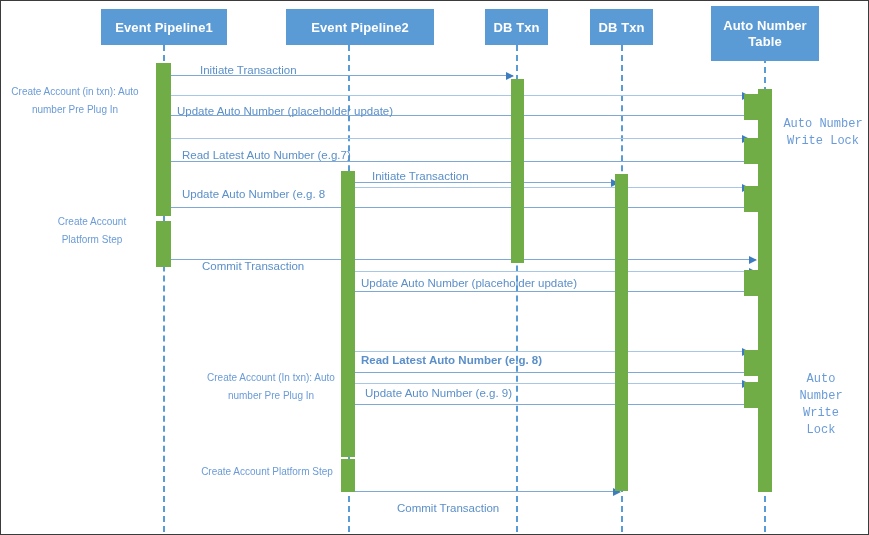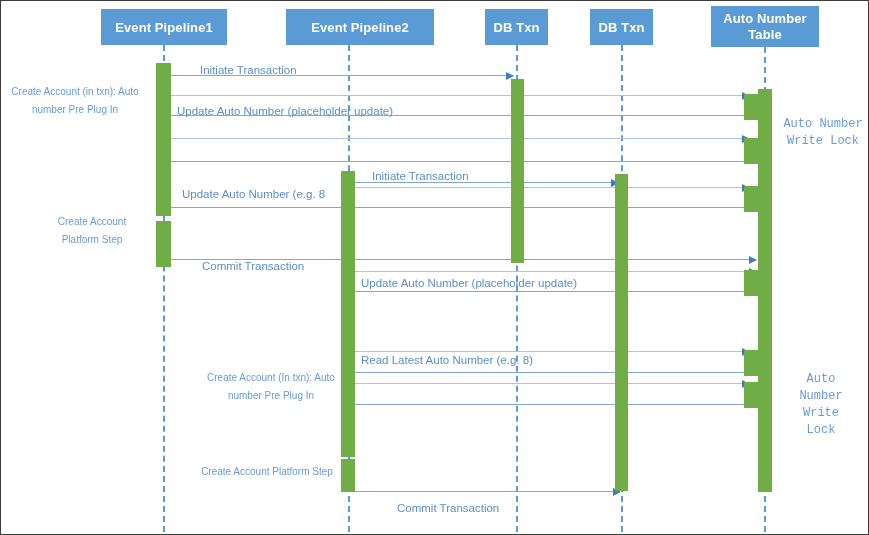--- a/index.html
+++ b/index.html
@@ -105,21 +105,21 @@
   </div>
 
   <div class="actor-box" style="left:484px; top:8px; width:63px; height:36px;">
     <span>DB Txn</span>
   </div>
 
   <div class="actor-box" style="left:589px; top:8px; width:63px; height:36px;">
     <span>DB Txn</span>
   </div>
 
-  <div class="actor-box" style="left:710px; top:5px; width:108px; height:41px; line-height:16px;">
+  <div class="actor-box" style="left:710px; top:5px; width:108px; height:55px; line-height:16px;">
     <span>Auto Number Table</span>
   </div>
 
   <div class="lifeline" style="left:162px; top:44px; height:487px;"></div>
   <div class="lifeline" style="left:347px; top:44px; height:487px;"></div>
   <div class="lifeline" style="left:515px; top:44px; height:487px;"></div>
   <div class="lifeline" style="left:620px; top:44px; height:487px;"></div>
   <div class="lifeline" style="left:763px; top:46px; height:485px;"></div>
 
   <div class="msg" style="left:162px; top:74px; width:350px;">
@@ -136,20 +136,21 @@
   </div>
   <div class="msg-label" style="left:176px; top:104px;">Update Auto Number (placeholder update)</div>
 
   <div class="msg light" style="left:162px; top:137px; width:586px;">
     <span class="arrowhead right"></span>
   </div>
 
   <div class="msg" style="left:162px; top:160px; width:586px;">
     <span class="arrowhead left"></span>
   </div>
+  <div class="msg-label" style="left:181px; top:148px;">Read Latest Auto Number (e.g.7)</div>
 
   <div class="msg" style="left:347px; top:181px; width:270px;">
     <span class="arrowhead right"></span>
   </div>
   <div class="msg-label" style="left:371px; top:169px;">Initiate Transaction</div>
 
   <div class="msg light" style="left:347px; top:186px; width:401px;">
     <span class="arrowhead right"></span>
   </div>
 
@@ -172,29 +173,30 @@
   </div>
   <div class="msg-label" style="left:360px; top:276px;">Update  Auto Number (placeholder update)</div>
 
   <div class="msg light" style="left:347px; top:350px; width:401px;">
     <span class="arrowhead right"></span>
   </div>
 
   <div class="msg" style="left:347px; top:371px; width:401px;">
     <span class="arrowhead left"></span>
   </div>
-  <div class="msg-label" style="left:360px; top:353px;">Read Latest Auto Number (e.g. 8)</div>
+  <div class="msg-label" style="left:360px; top:353px;font-weight:bold;">Read Latest Auto Number (e.g. 8)</div>
 
   <div class="msg light" style="left:347px; top:382px; width:401px;">
     <span class="arrowhead right"></span>
   </div>
 
   <div class="msg" style="left:347px; top:403px; width:401px;">
     <span class="arrowhead left"></span>
   </div>
+  <div class="msg-label" style="left:364px; top:386px;">Update Auto Number (e.g. 9)</div>
 
   <div class="msg" style="left:347px; top:490px; width:272px;">
     <span class="arrowhead right"></span>
   </div>
   <div class="msg-label" style="left:396px; top:501px;">Commit Transaction</div>
 
   <div class="activation" style="left:155px; top:62px; width:15px; height:153px;"></div>
   <div class="activation" style="left:155px; top:220px; width:15px; height:46px;"></div>
 
   <div class="activation" style="left:340px; top:170px; width:14px; height:286px;"></div>

